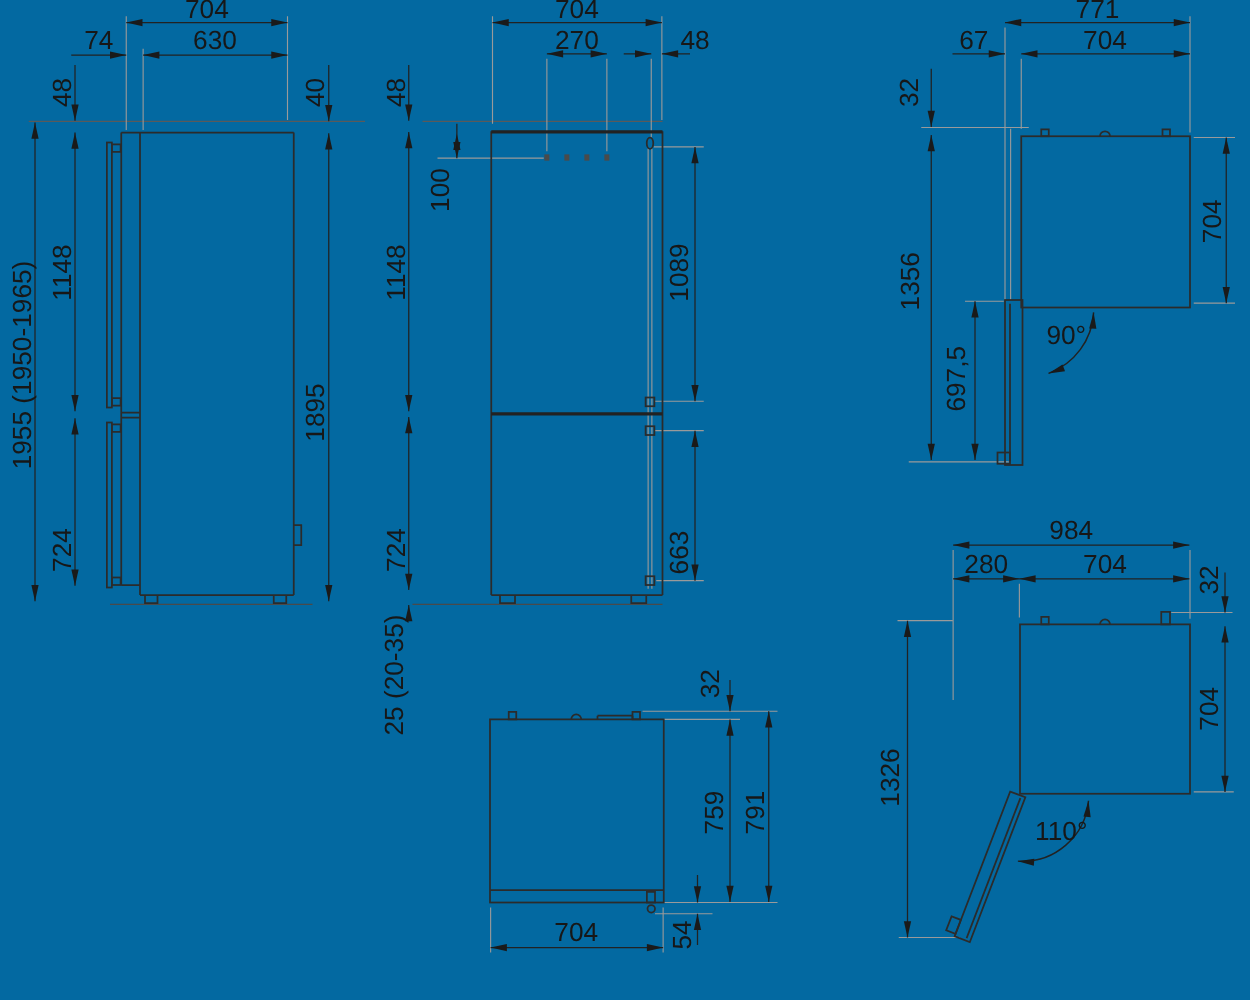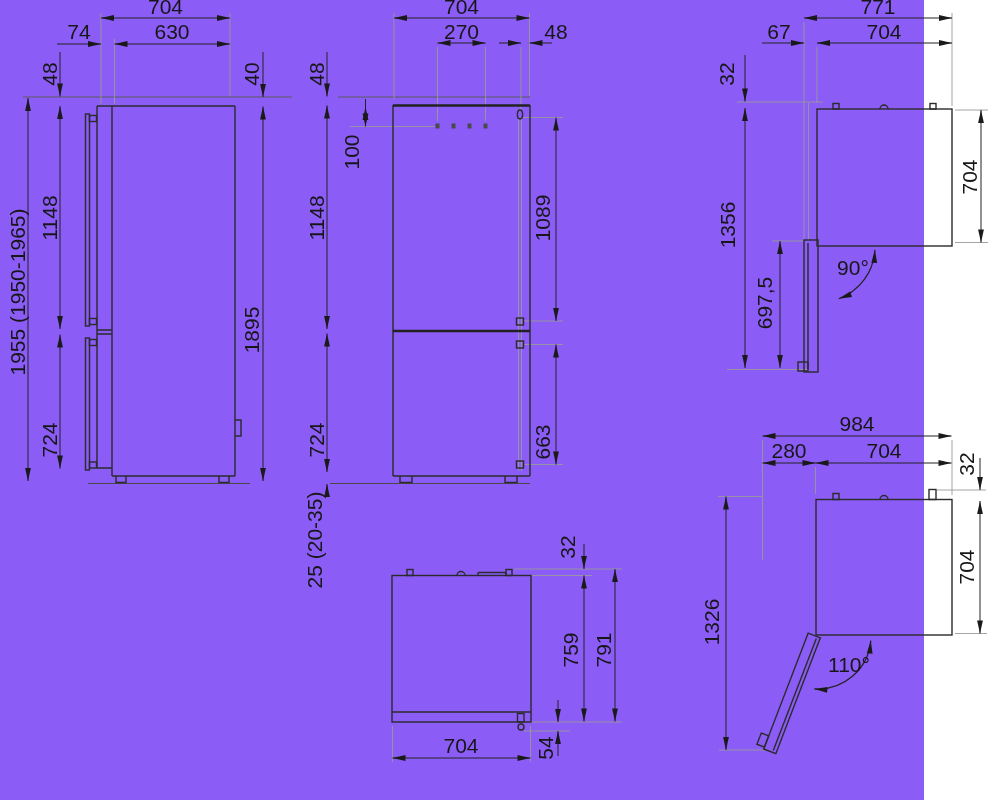--- a/index.html
+++ b/index.html
@@ -1,16 +1,16 @@
 <!DOCTYPE html>
 <html><head>
 <meta charset="utf-8">
 <style>
   html,body{margin:0;padding:0;background:#ffffff;}
-  .stage{width:924px;height:800px;position:relative;background:#8b5cf6;}
+  .stage{width:1000px;height:800px;position:relative;background:#0369a1;}
   svg{display:block;}
   text{font-family:"Liberation Sans","DejaVu Sans",sans-serif;font-size:21px;fill:#171717;}
 </style>
 </head>
 <body>
 
 <div class="stage">
 <svg width="1000" height="800" viewBox="0 0 1000 800">
 
   <path d="M23 97 H292 M338 97 H530" stroke="#5a5a5a" stroke-width="1" fill="none"></path>

